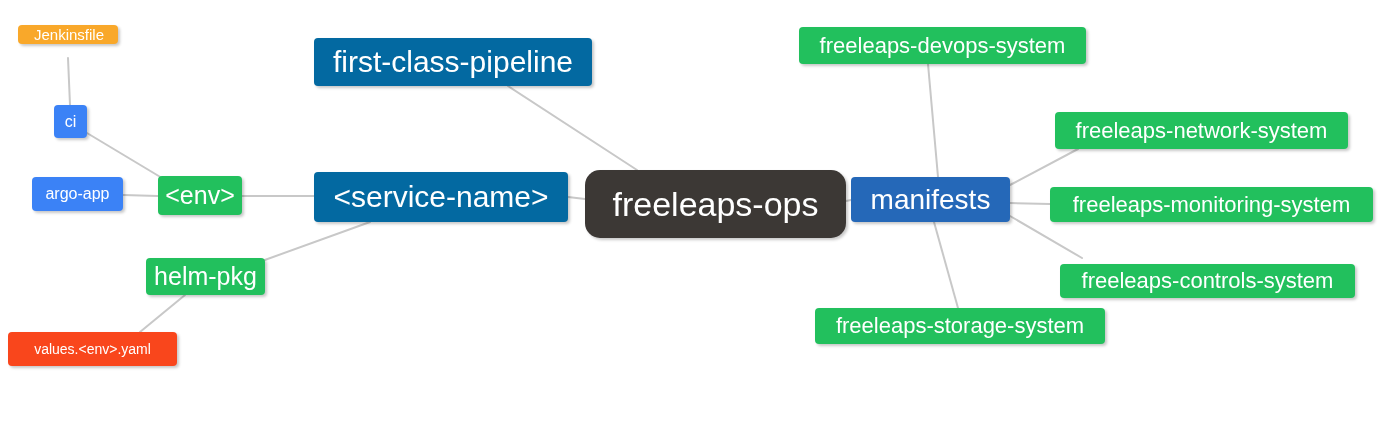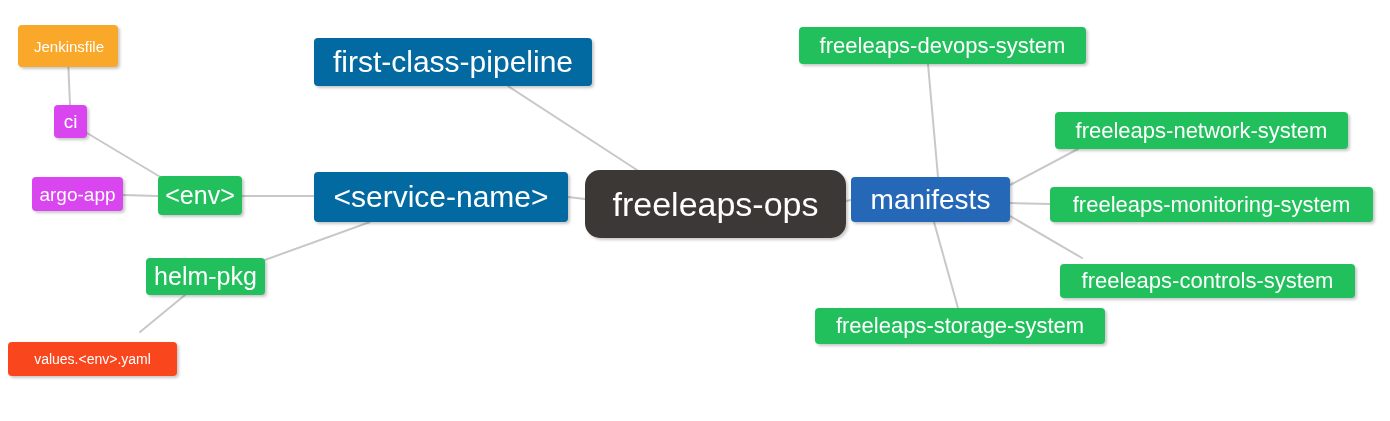--- a/index.html
+++ b/index.html
@@ -61,27 +61,26 @@
   }
   .n-green-md {
     background: #22c05d;
     font-size: 25px;
   }
   .n-orange {
     background: #f9a82a;
     font-size: 15px;
   }
   .n-red {
-    background: #d946ef;
-    font-size: 19px;
+    background: #3b82f6;
+    font-size: 16px;
   }
   .n-red-sm {
     background: #f9461c;
     font-size: 14px;
-    margin-top: 10px;
   }
 </style>
 </head>
 <body>
 
 <div id="mindmap">
   <svg id="edge-layer" width="1390" height="421" viewBox="0 0 1390 421">
       <line x1="68" y1="58" x2="70" y2="105" stroke="#c8c8c8" stroke-width="2" stroke-linecap="round"></line>
       <line x1="87" y1="133" x2="162" y2="178" stroke="#c8c8c8" stroke-width="2" stroke-linecap="round"></line>
       <line x1="123" y1="195" x2="158" y2="196" stroke="#c8c8c8" stroke-width="2" stroke-linecap="round"></line>
@@ -91,21 +90,21 @@
       <line x1="508" y1="86" x2="637" y2="170" stroke="#c8c8c8" stroke-width="2" stroke-linecap="round"></line>
       <line x1="568" y1="197" x2="585" y2="199" stroke="#c8c8c8" stroke-width="2" stroke-linecap="round"></line>
       <line x1="846" y1="201" x2="851" y2="200" stroke="#c8c8c8" stroke-width="2" stroke-linecap="round"></line>
       <line x1="938" y1="177" x2="928" y2="64" stroke="#c8c8c8" stroke-width="2" stroke-linecap="round"></line>
       <line x1="1010" y1="185" x2="1078" y2="149" stroke="#c8c8c8" stroke-width="2" stroke-linecap="round"></line>
       <line x1="1010" y1="203" x2="1050" y2="204" stroke="#c8c8c8" stroke-width="2" stroke-linecap="round"></line>
       <line x1="1010" y1="216" x2="1082" y2="258" stroke="#c8c8c8" stroke-width="2" stroke-linecap="round"></line>
       <line x1="934" y1="222" x2="958" y2="308" stroke="#c8c8c8" stroke-width="2" stroke-linecap="round"></line>
     </svg>
   <div id="node-layer">
-      <div class="node n-orange" style="left: 18px; top: 25px; width: 100px; height: 42px; padding-left: 12px;">
+      <div class="node n-orange" style="left: 18px; top: 25px; width: 100px; height: 19px; padding-left: 12px;">
         <span>Jenkinsfile</span>
       </div>
       <div class="node n-red" style="left: 54px; top: 105px; width: 33px; height: 33px;">
         <span>ci</span>
       </div>
       <div class="node n-red" style="left: 32px; top: 177px; width: 91px; height: 34px;">
         <span>argo-app</span>
       </div>
       <div class="node n-green-md" style="left: 158px; top: 176px; width: 84px; height: 39px;">
         <span>&lt;env&gt;</span>

